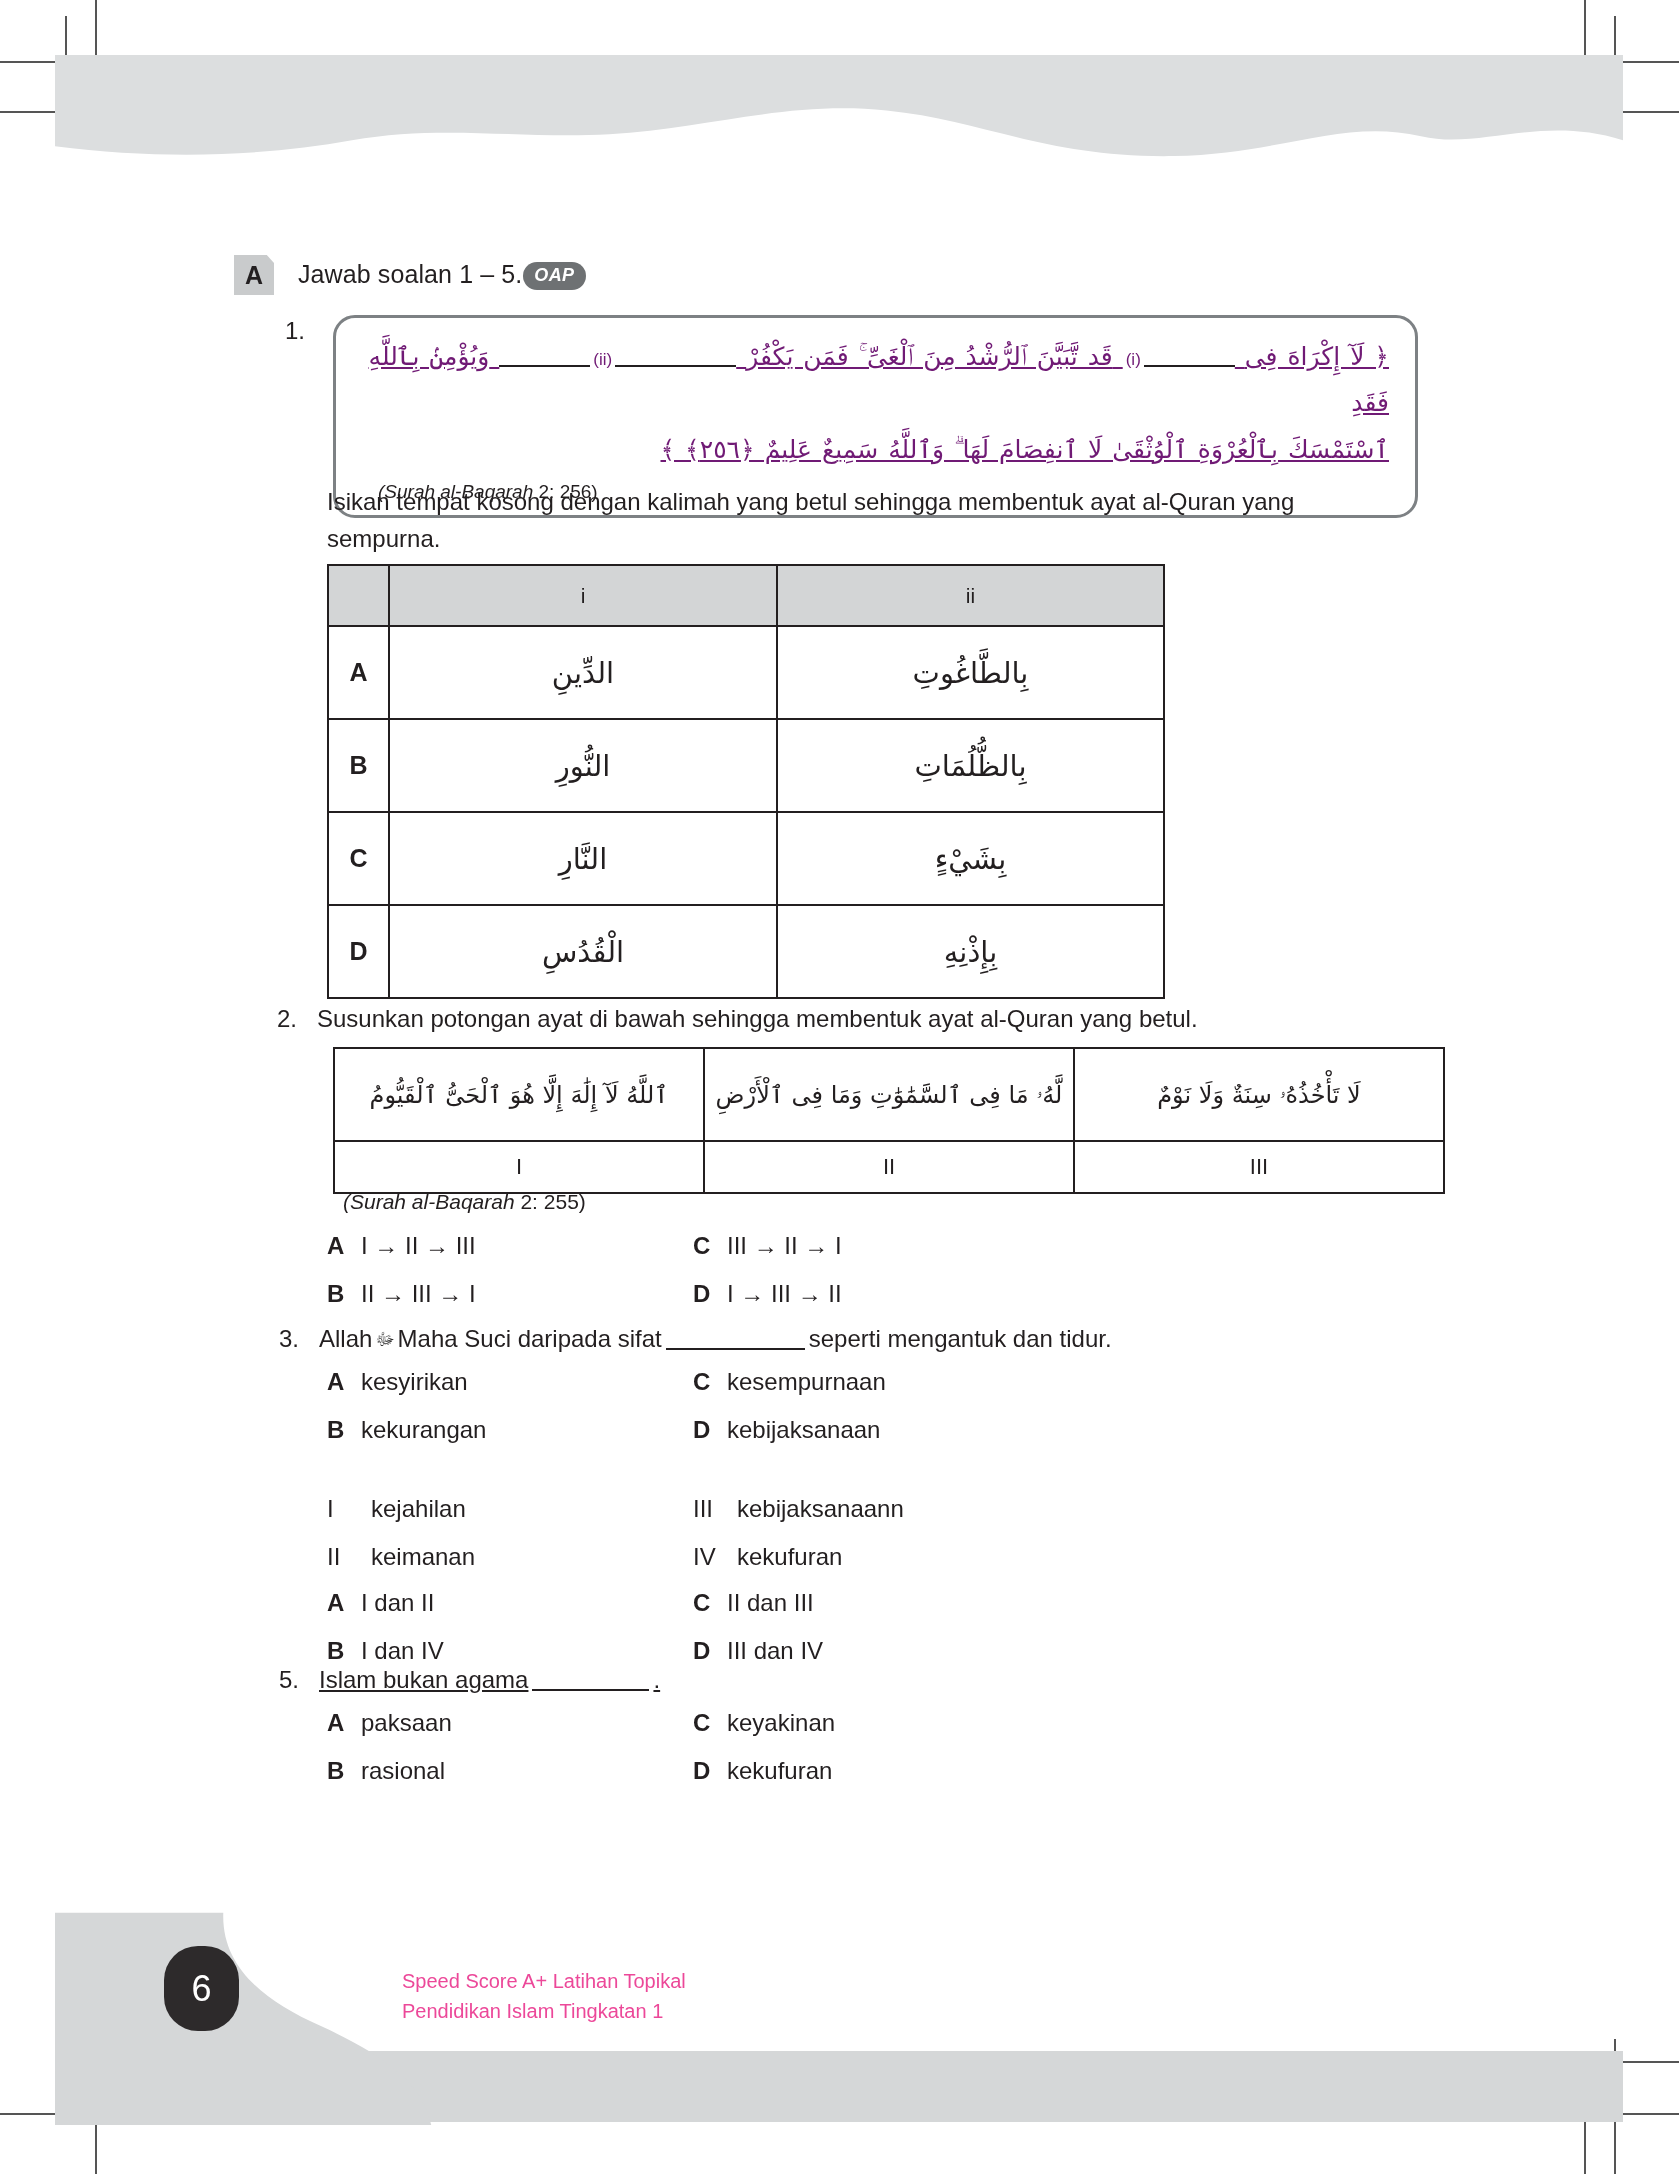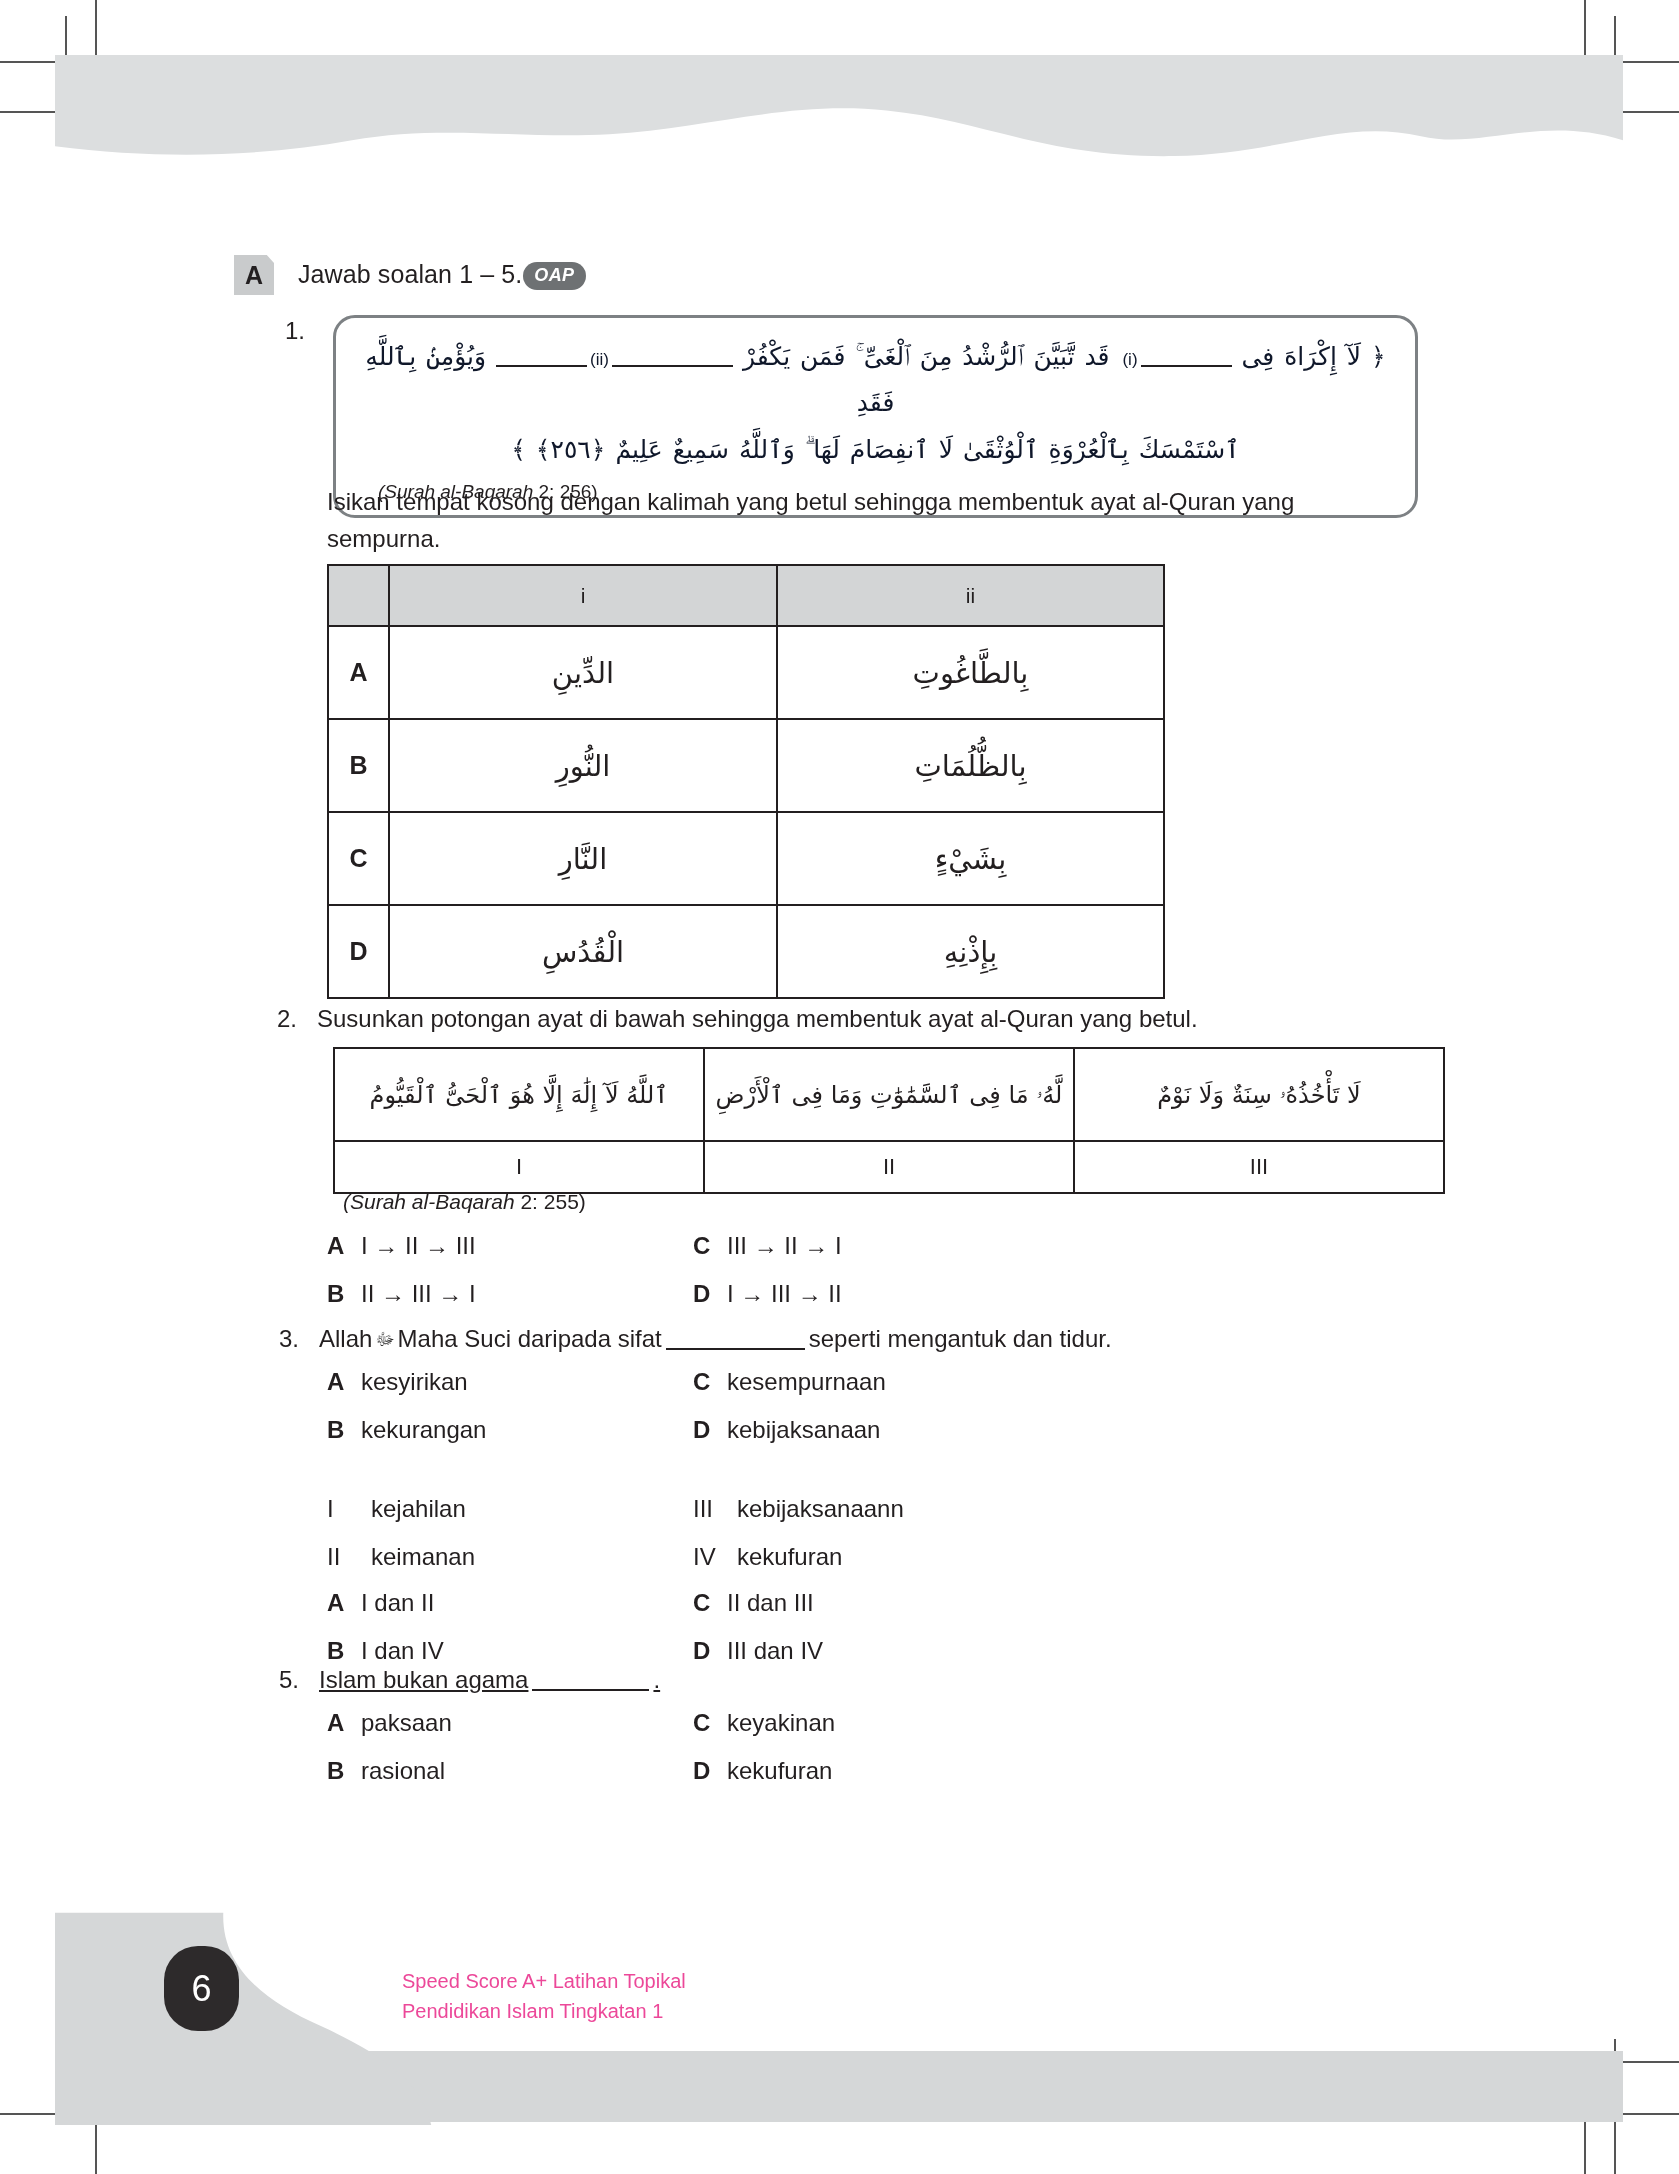--- a/index.html
+++ b/index.html
@@ -95,26 +95,26 @@
     top: 315px;
     width: 1085px;
     box-sizing: border-box;
     border: 3px solid #7d8184;
     border-radius: 22px;
     padding: 16px 26px 12px 26px;
     min-height: 119px;
   }
   .ayah {
     direction: rtl;
-    text-align: center;
     font-family: "DejaVu Sans", "Liberation Serif", serif;
     font-size: 25px;
     line-height: 1.85;
-    color: #0f172a;
+    color: #701a75;
     word-spacing: 2px;
+    text-decoration: underline;
   }
   .blank-line {
     display: inline-block;
     border-bottom: 2px solid #231f20;
     height: 1em;
     vertical-align: -2px;
   }
   .blank-sm { width: 91px; }
   .blank-md { width: 121px; }
   .lbl {

